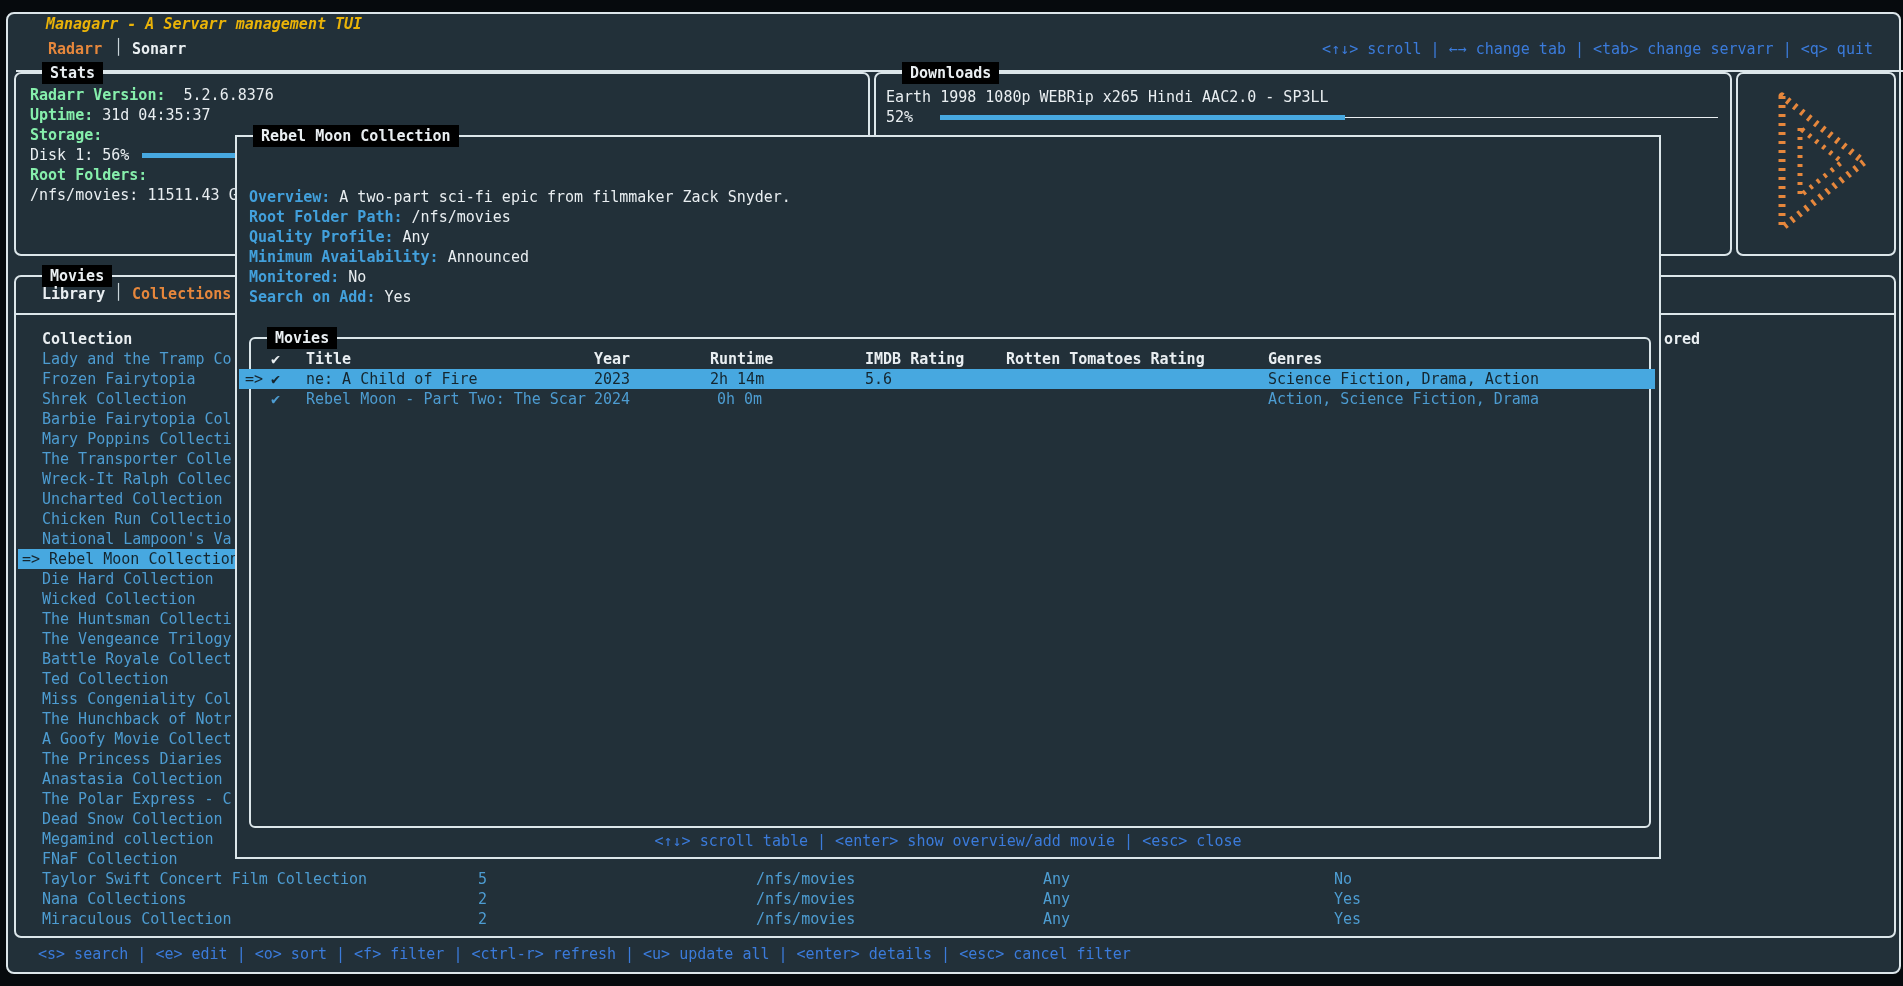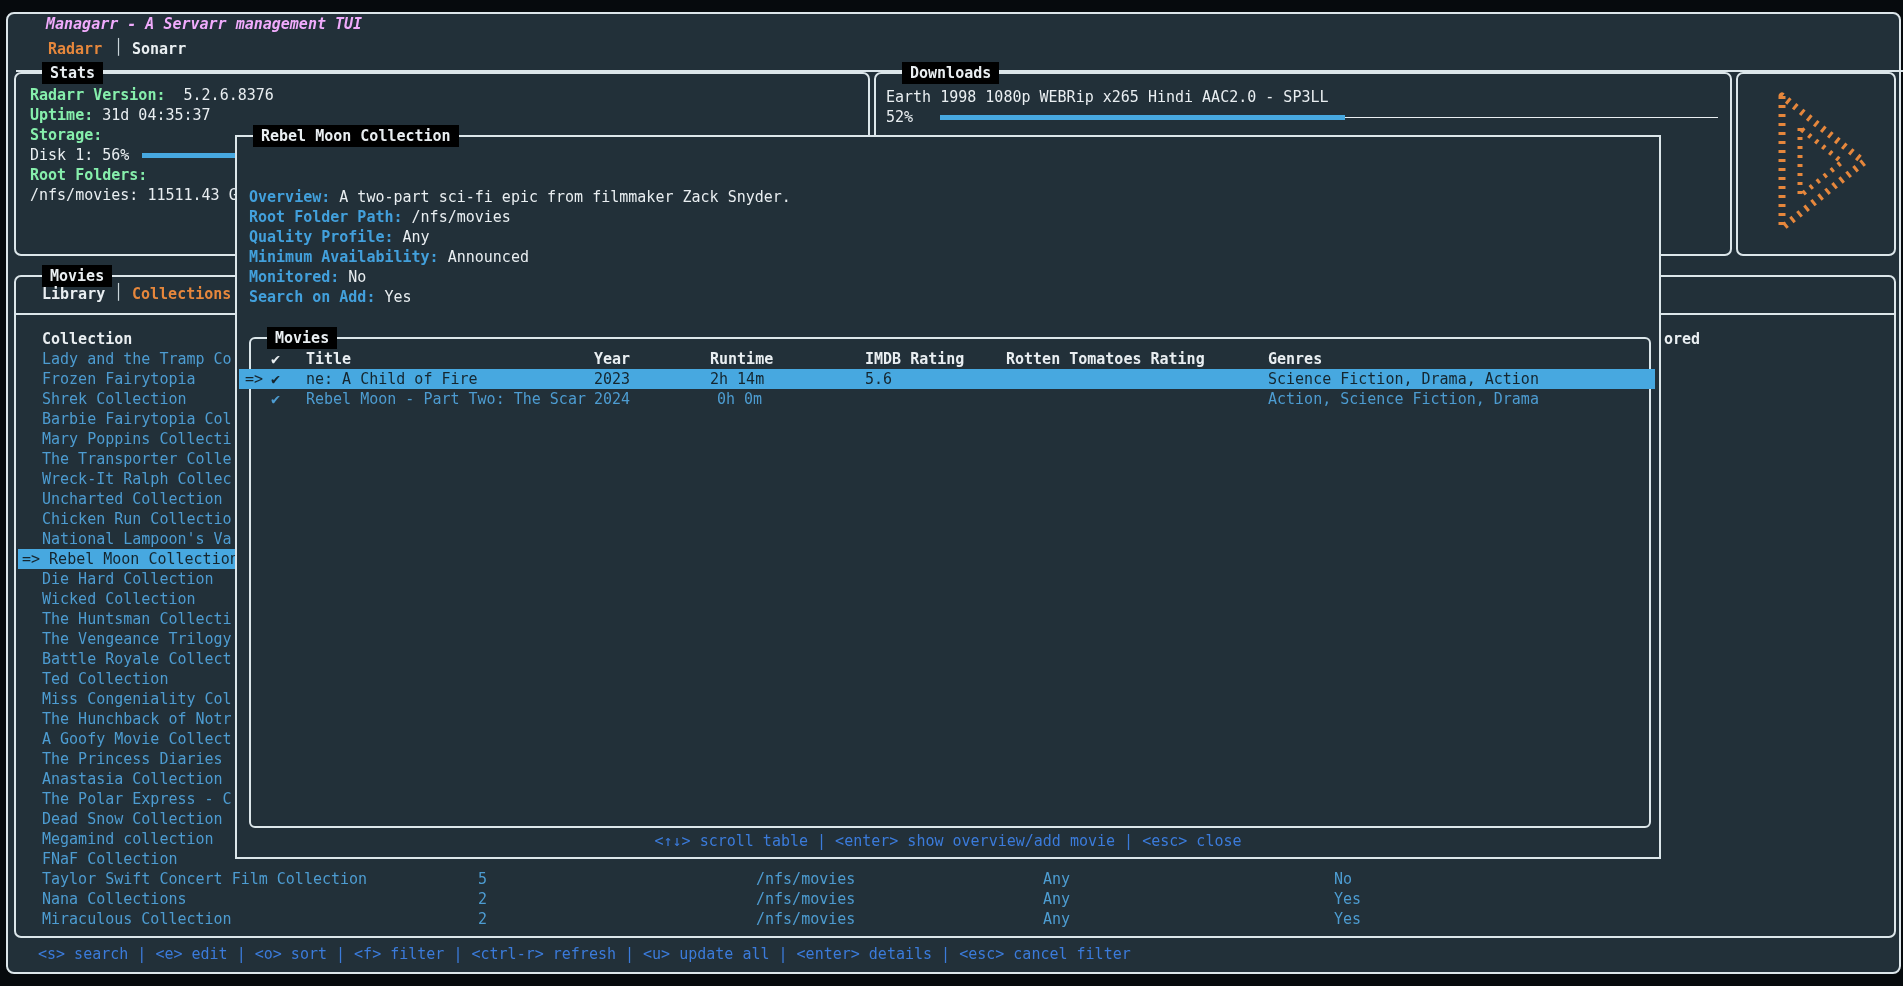--- a/index.html
+++ b/index.html
@@ -4,21 +4,21 @@
 <style>
   html,body{margin:0;padding:0;background:#060a0d;}
   .screen{position:relative;width:1903px;height:986px;background:#060a0d;overflow:hidden;
           font-family:"DejaVu Sans Mono","Liberation Mono",monospace;font-size:15px;color:#e9eef1;}
   .tui{position:absolute;left:6px;top:12px;width:1891px;height:958px;background:#223039;
        border:2px solid #dce6ea;border-radius:8px;}
   .box{position:absolute;border:2px solid #dce6ea;border-radius:7px;z-index:1;}
   .box-title{position:absolute;top:-12px;background:#000000;padding:0 8px;font-weight:bold;
              color:#e9eef1;white-space:pre;line-height:22px;}
   .app-title{position:absolute;left:30px;top:1px;z-index:3;background:#223039;padding:0 8px;
-             color:#f0abfc;font-weight:bold;font-style:italic;white-space:pre;}
+             color:#eab308;font-weight:bold;font-style:italic;white-space:pre;}
   .tab{position:absolute;top:26px;font-weight:bold;white-space:pre;}
   .tab.active{color:#e6873c;}
   .tab.inactive{color:#e9eef1;}
   .tab-sep{position:absolute;top:24px;color:#c9d4d9;}
   .keys{color:#3b7bdb;white-space:pre;}
   .top-keys{position:absolute;top:26px;right:26px;}
   .hdr-line{position:absolute;left:8px;top:56px;width:1887px;border-top:2px solid #dce6ea;}
   .stat-line{position:absolute;left:14px;white-space:pre;height:20px;line-height:20px;}
   .stat-label{font-weight:bold;color:#86efac;}
   .stat-value{color:#e9eef1;}
@@ -51,20 +51,21 @@
 </head>
 <body>
 
 <div class="screen">
   <div class="tui">
 
     <span class="app-title">Managarr - A Servarr management TUI</span>
     <span class="tab active" style="left:40px;">Radarr</span>
     <span class="tab-sep" style="left:106px;">│</span>
     <span class="tab inactive" style="left:124px;">Sonarr</span>
+    <span class="keys top-keys">&lt;↑↓&gt; scroll | ←→ change tab | &lt;tab&gt; change servarr | &lt;q&gt; quit</span>
     <div class="hdr-line"></div>
 
     <div class="box" style="left:6px;top:58px;width:852px;height:180px;">
       <span class="box-title" style="left:26px;">Stats</span>
       <div id="stats-lines">
           <div class="stat-line" style="top: 11px;"><span class="stat-label">Radarr Version:</span><span class="stat-value">  5.2.6.8376</span></div>
           <div class="stat-line" style="top: 31px;"><span class="stat-label">Uptime:</span><span class="stat-value"> 31d 04:35:37</span></div>
           <div class="stat-line" style="top: 51px;"><span class="stat-label">Storage:</span></div>
           <div class="stat-line" style="top: 71px;"><span class="stat-value">Disk 1: 56%</span><span class="gauge-track" style="left: 112px; width: 105px;"><span class="gauge-fill" style="width: 100%;"></span></span></div>
           <div class="stat-line" style="top: 91px;"><span class="stat-label">Root Folders:</span></div>

